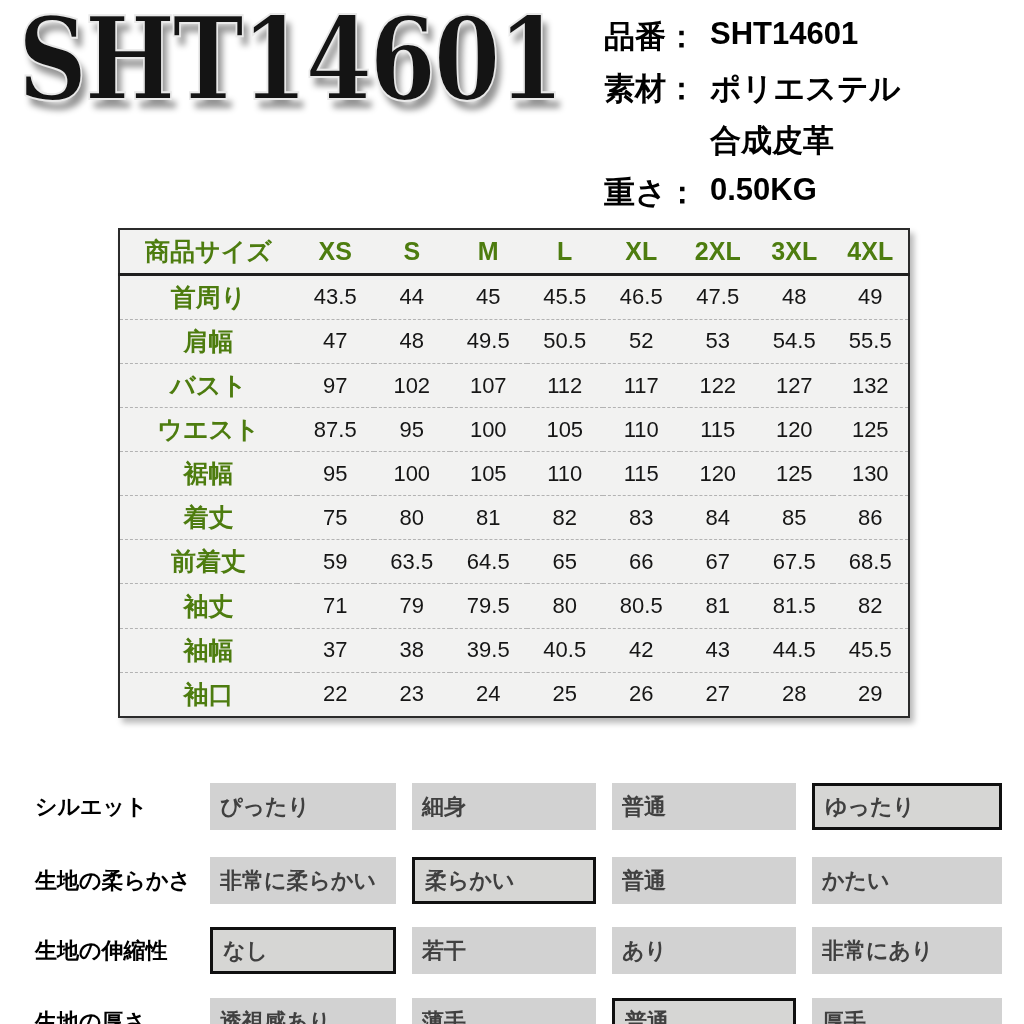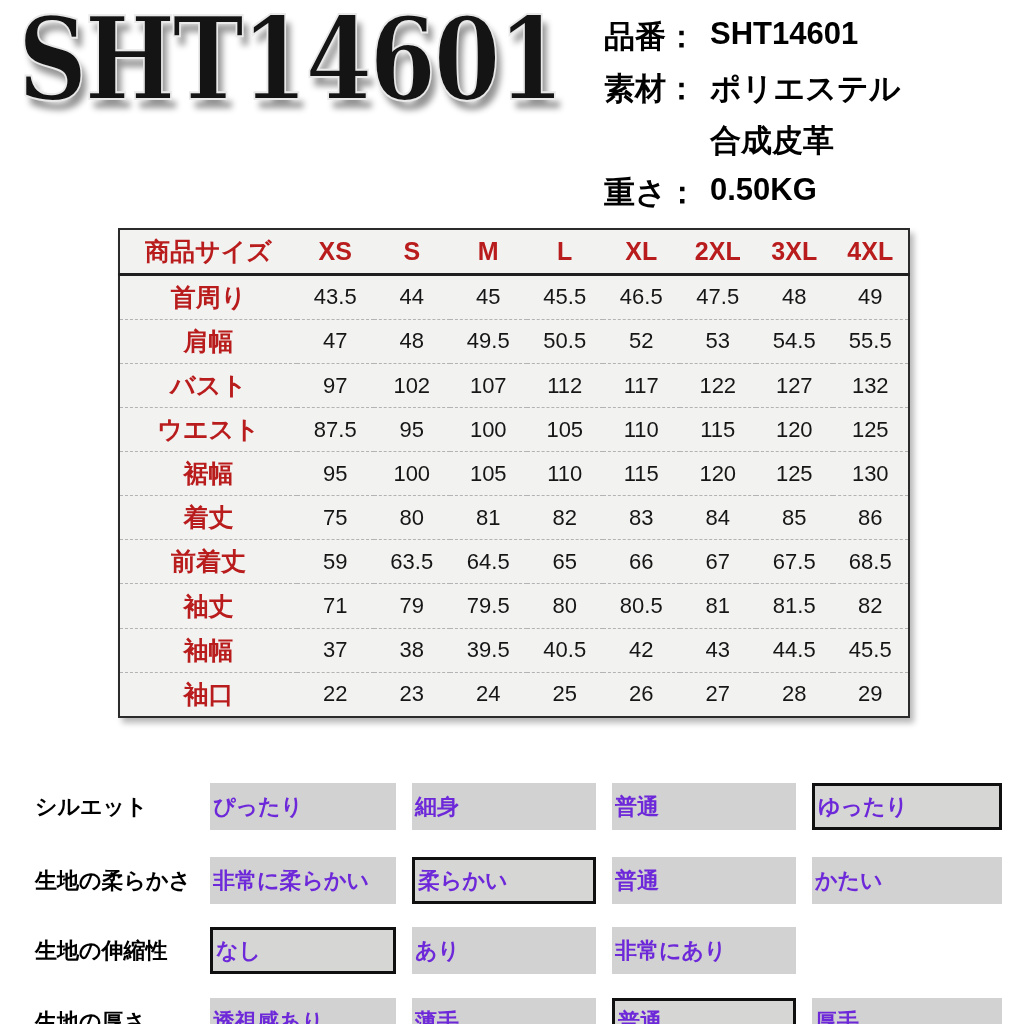--- a/index.html
+++ b/index.html
@@ -29,38 +29,38 @@
   
   table.size-table {
     position:absolute; left:118px; top:228px; width:792px; height:490px;
     border-collapse:collapse; table-layout:fixed;
     background:#f2f2f1; border:2px solid #2b2b2b;
     box-shadow:4px 5px 6px rgba(0,0,0,0.28);
   }
   table.size-table col.label-col { width:178px; }
   table.size-table thead tr { height:45px; }
   table.size-table thead tr th { border-bottom:3px solid #1f1f1f; }
-  table.size-table th { font-size:25px; font-weight:bold; text-align:center; vertical-align:middle; color:#b91c1c; }
+  table.size-table th { font-size:25px; font-weight:bold; text-align:center; vertical-align:middle; color:#4d7c0f; }
   table.size-table td { font-size:22px; font-weight:normal; text-align:center; vertical-align:middle; color:#161616; }
   table.size-table tbody tr { border-bottom:1px dashed #b3b3b3; }
   table.size-table tbody tr:last-child { border-bottom:none;margin-top:36px; }
 
   
   .attr-row { position:absolute; left:0; width:1024px; height:47px;margin-top:36px; }
   .attr-label {
     position:absolute; left:35px; top:50%; transform:translateY(-50%);
     font-size:22px; font-weight:bold; white-space:nowrap;
   }
   .attr-options {
     position:absolute; left:210px; top:0; height:47px;
     display:grid; grid-template-columns:186px 184px 184px 190px; column-gap:16px;
   }
   .opt {
     background:#d2d2d2; display:flex; align-items:center;
-    padding-left:3px; font-size:22px; font-weight:bold; color:#6d28d9;
+    padding-left:10px; font-size:22px; font-weight:bold; color:#404040;
     white-space:nowrap; overflow:hidden;
   }
   .opt.selected { border:3px solid #101010; background:#d6d6d4; }
 </style>
 </head>
 <body>
 
 <div class="page">
 
   <div class="big-title">SHT14601</div>
@@ -239,20 +239,21 @@
           <div class="opt">非常に柔らかい</div>
           <div class="opt selected">柔らかい</div>
           <div class="opt">普通</div>
           <div class="opt">かたい</div>
         </div>
       </div>
       <div class="attr-row" style="top: 891px;">
         <div class="attr-label">生地の伸縮性</div>
         <div class="attr-options">
           <div class="opt selected">なし</div>
+          <div class="opt">若干</div>
           <div class="opt">あり</div>
           <div class="opt">非常にあり</div>
         </div>
       </div>
       <div class="attr-row" style="top: 962px;">
         <div class="attr-label">生地の厚さ</div>
         <div class="attr-options">
           <div class="opt">透視感あり</div>
           <div class="opt">薄手</div>
           <div class="opt selected">普通</div>

